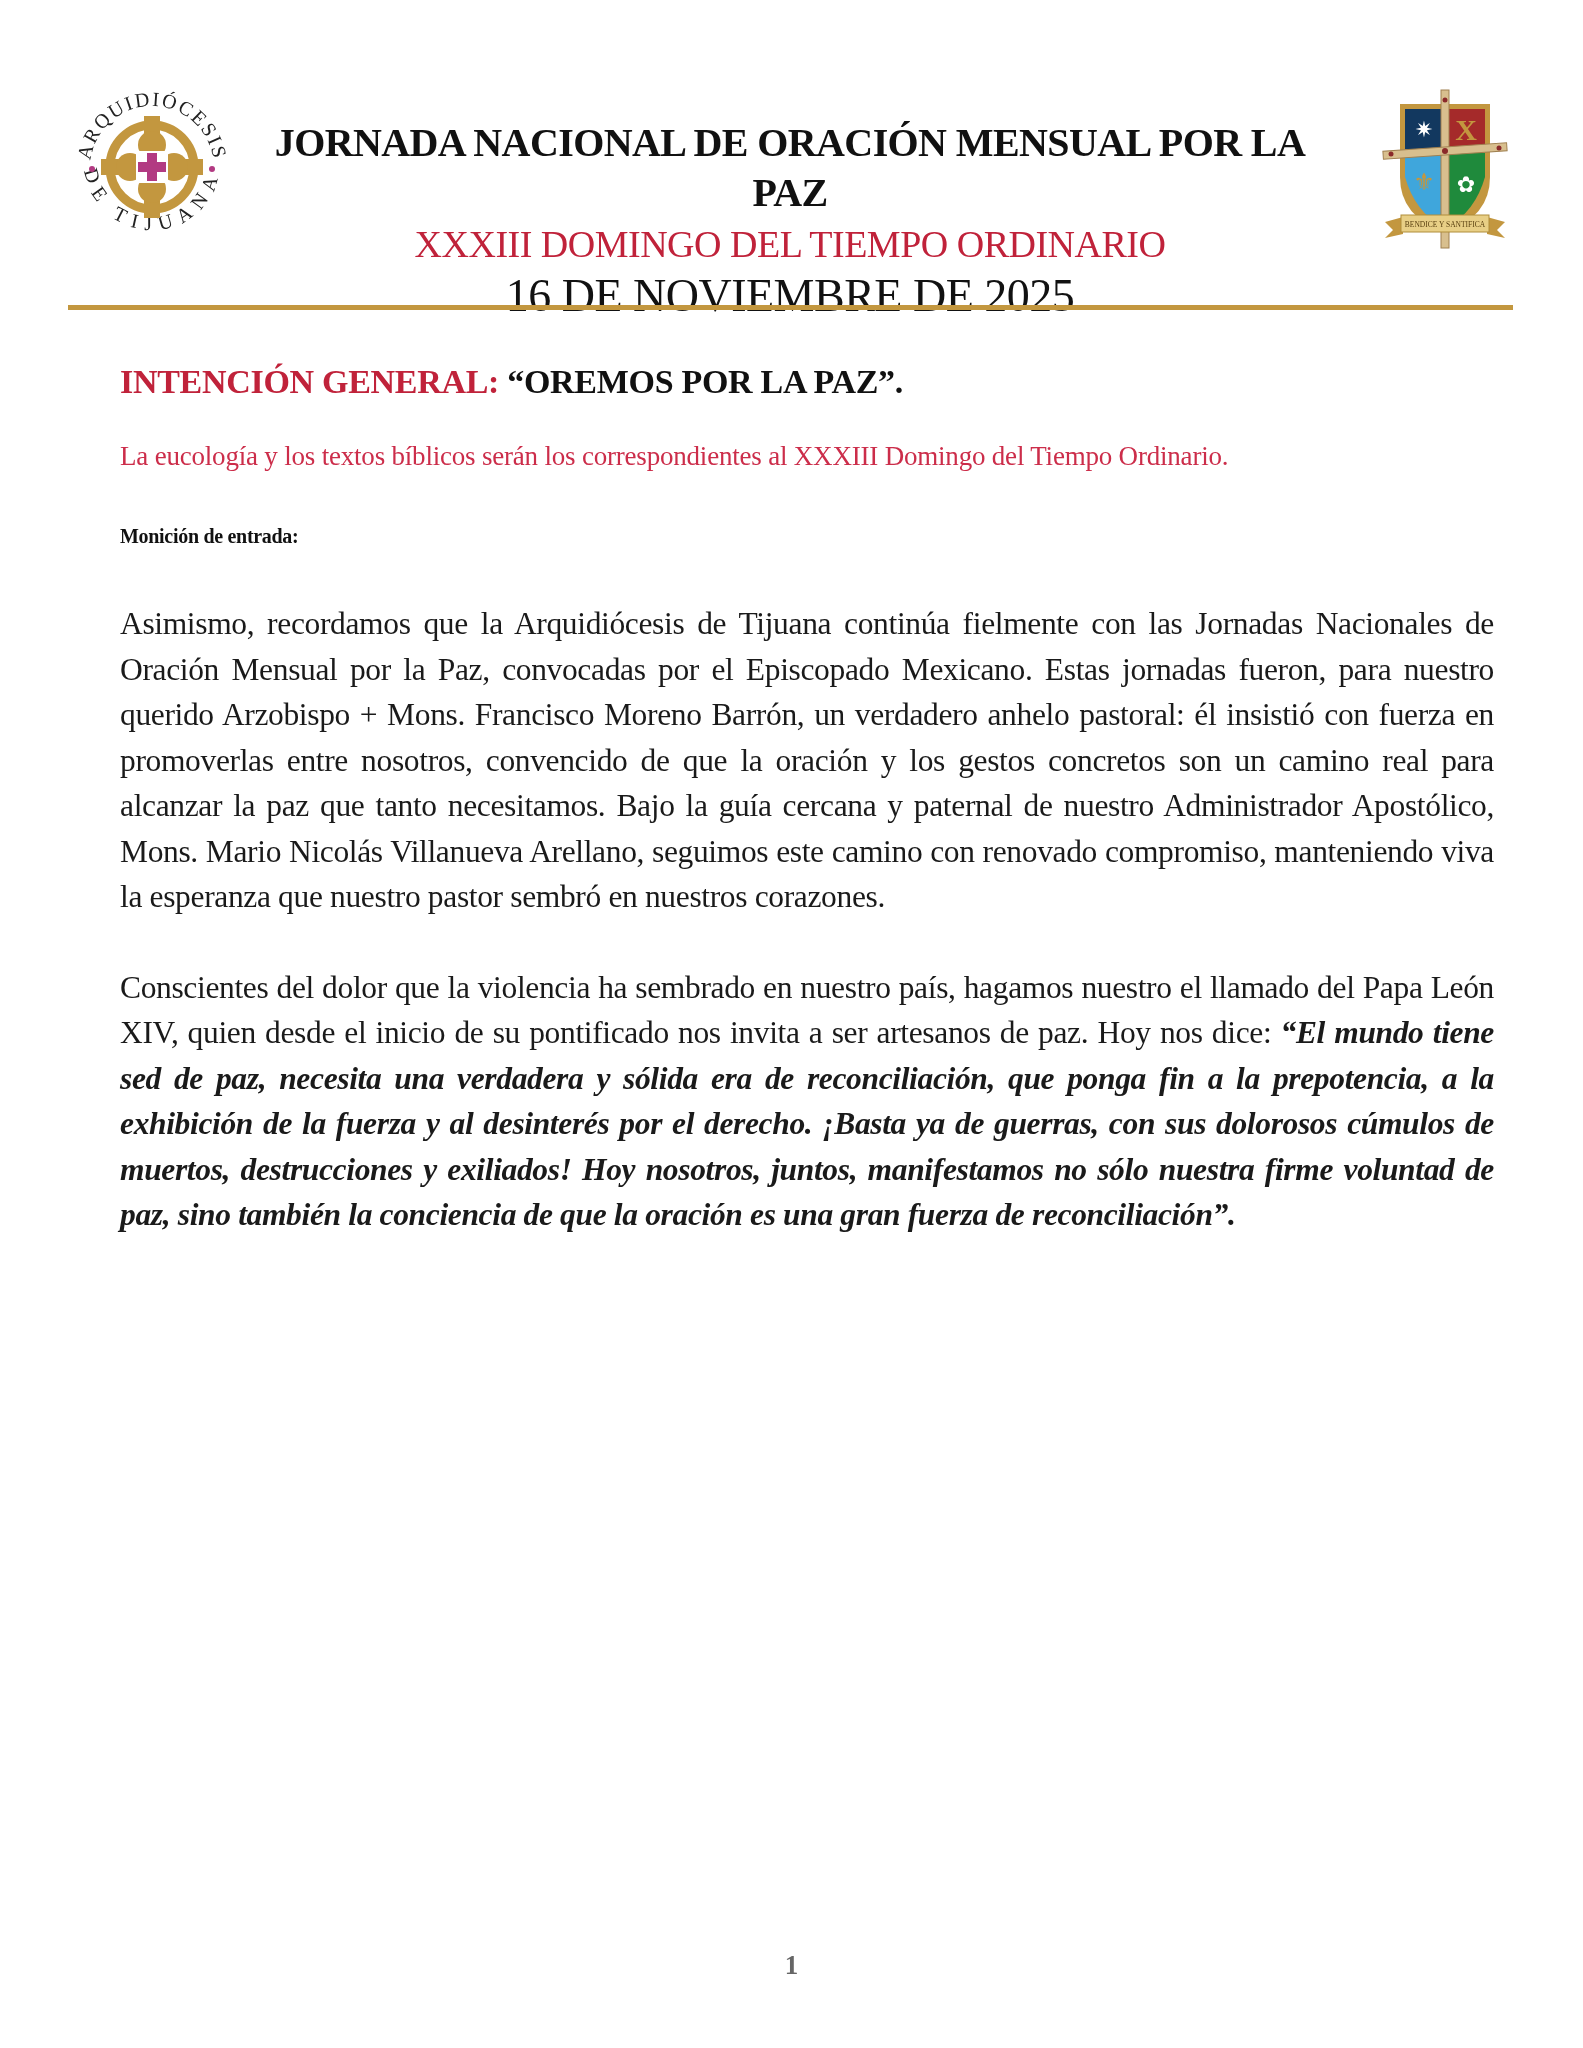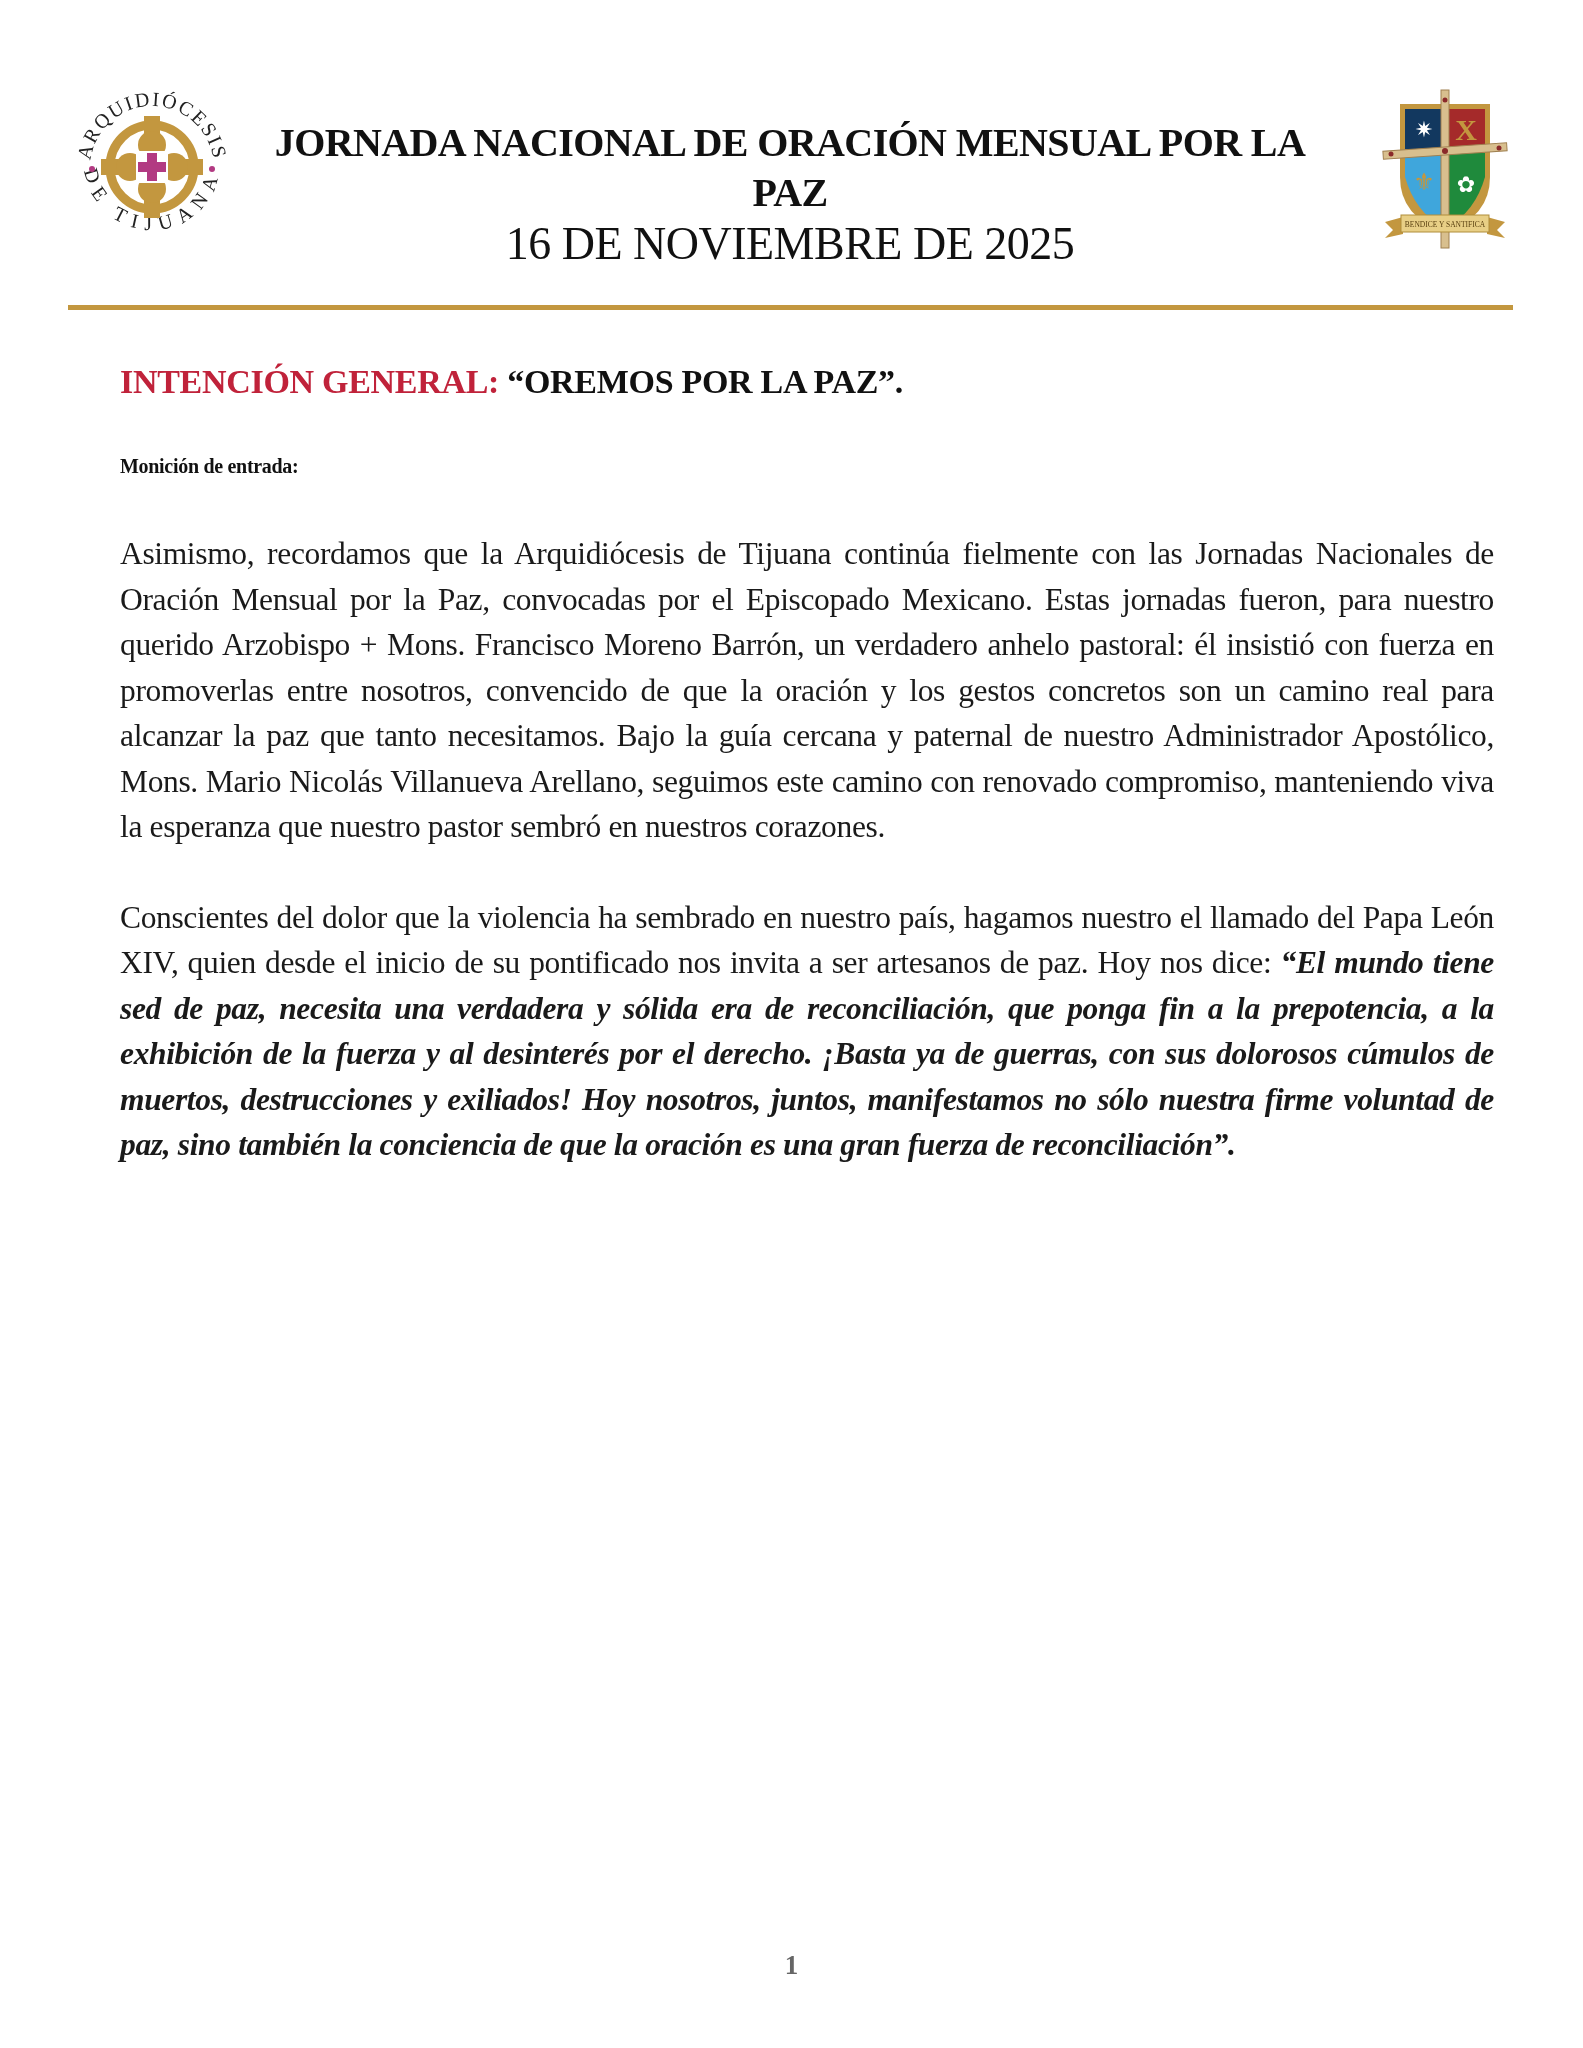--- a/index.html
+++ b/index.html
@@ -65,20 +65,21 @@
 
       <g fill="#b23a82">
         <rect x="85" y="83" width="10" height="28"></rect>
         <rect x="76" y="92" width="28" height="10"></rect>
       </g>
     </svg>
   </div>
 
   <div class="header">
     <div class="t1">JORNADA NACIONAL DE ORACIÓN MENSUAL POR LA PAZ</div>
+    <div class="t2">XXXIII DOMINGO DEL TIEMPO ORDINARIO</div>
     <div class="t3">16 DE NOVIEMBRE DE 2025</div>
   </div>
 
   <div class="logo-right">
     <svg width="140" height="168" viewBox="0 0 140 168">
 
       <path d="M25 22 H115 V95 Q115 135 70 150 Q25 135 25 95 Z" fill="#c3973f"></path>
       <rect x="30" y="27" width="38" height="40" fill="#12385f"></rect>
       <rect x="72" y="27" width="38" height="40" fill="#a52a2a"></rect>
       <path d="M30 71 H68 V145 Q40 130 30 95 Z" fill="#3fa6dc"></path>
@@ -106,20 +107,21 @@
     </svg>
   </div>
 
   <div class="rule"></div>
 
   <div class="content">
     <p class="intent">
       <span class="lbl">INTENCIÓN GENERAL:</span><span class="val"> “OREMOS POR LA PAZ”.</span>
     </p>
 
+    <p class="note">La eucología y los textos bíblicos serán los correspondientes al XXXIII Domingo del Tiempo Ordinario.</p>
 
     <p class="section-title">Monición de entrada:</p>
 
     <div class="gap"></div>
     <p class="p">Asimismo, recordamos que la Arquidiócesis de Tijuana continúa fielmente con las Jornadas Nacionales de Oración Mensual por la Paz, convocadas por el Episcopado Mexicano. Estas jornadas fueron, para nuestro querido Arzobispo + Mons. Francisco Moreno Barrón, un verdadero anhelo pastoral: él insistió con fuerza en promoverlas entre nosotros, convencido de que la oración y los gestos concretos son un camino real para alcanzar la paz que tanto necesitamos. Bajo la guía cercana y paternal de nuestro Administrador Apostólico, Mons. Mario Nicolás Villanueva Arellano, seguimos este camino con renovado compromiso, manteniendo viva la esperanza que nuestro pastor sembró en nuestros corazones.</p>
     <div class="gap"></div>
     <p class="p"><span>Conscientes del dolor que la violencia ha sembrado en nuestro país, hagamos nuestro el llamado del Papa León XIV, quien desde el inicio de su pontificado nos invita a ser artesanos de paz. Hoy nos dice: </span><span class="quote">“El mundo tiene sed de paz, necesita una verdadera y sólida era de reconciliación, que ponga fin a la prepotencia, a la exhibición de la fuerza y al desinterés por el derecho. ¡Basta ya de guerras, con sus dolorosos cúmulos de muertos, destrucciones y exiliados! Hoy nosotros, juntos, manifestamos no sólo nuestra firme voluntad de paz, sino también la conciencia de que la oración es una gran fuerza de reconciliación”.</span></p>
     <div class="gap"></div>
     <div class="gap"></div>
   </div>

